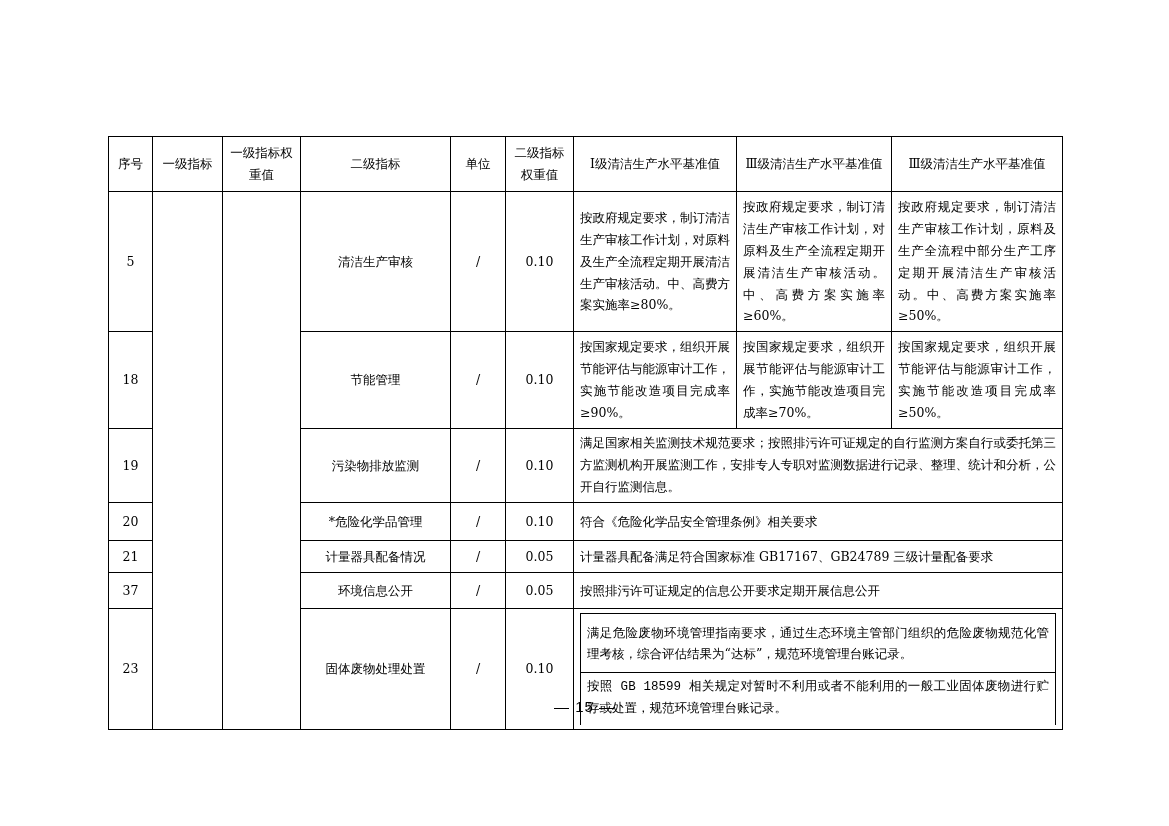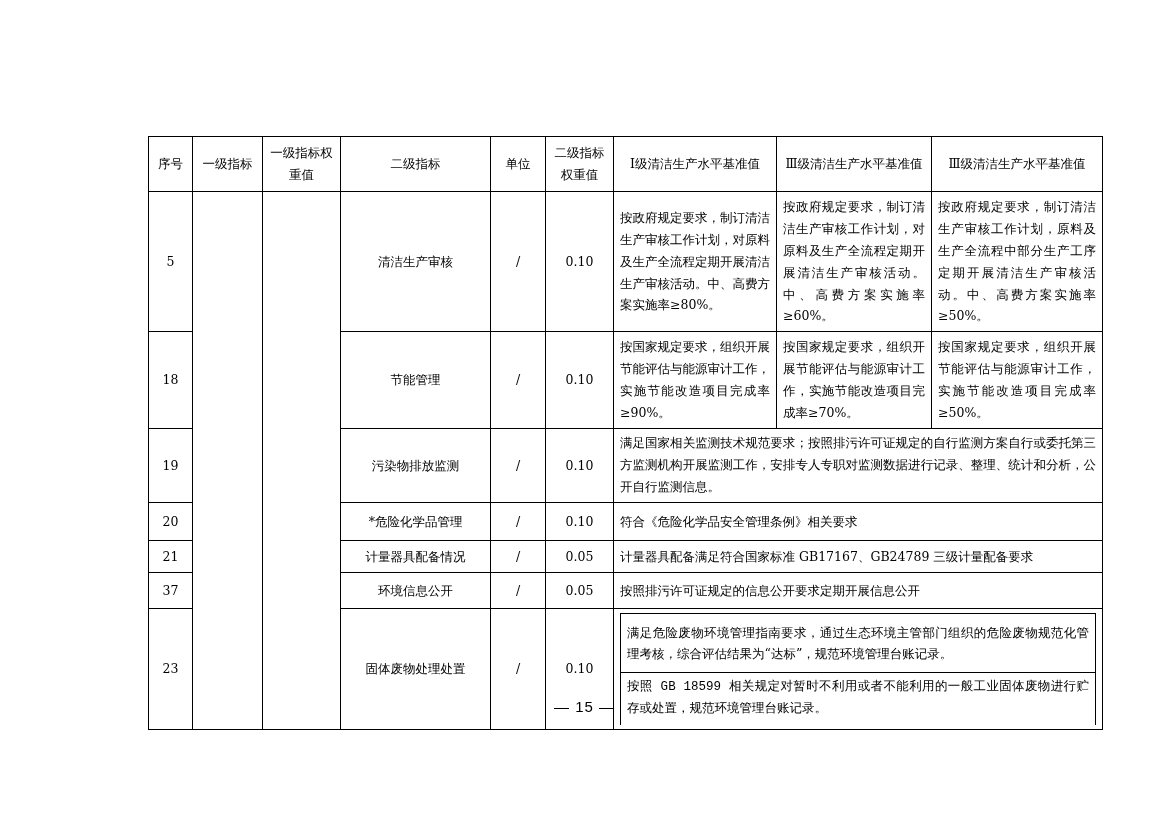--- a/index.html
+++ b/index.html
@@ -24,21 +24,20 @@
     height: 826px;
   }
 
   table.indicator-table {
     position: absolute;
     left: 108px;
     top: 136px;
     width: 954px;
     border-collapse: collapse;
     table-layout: fixed;
-    margin-left: 40px;
   }
 
   table.indicator-table td,
   table.indicator-table th {
     border: 1px solid #000000;
     padding: 4px 6px;
     font-weight: normal;
     vertical-align: middle;
     font-size: 12.5px;
     line-height: 1.75;

